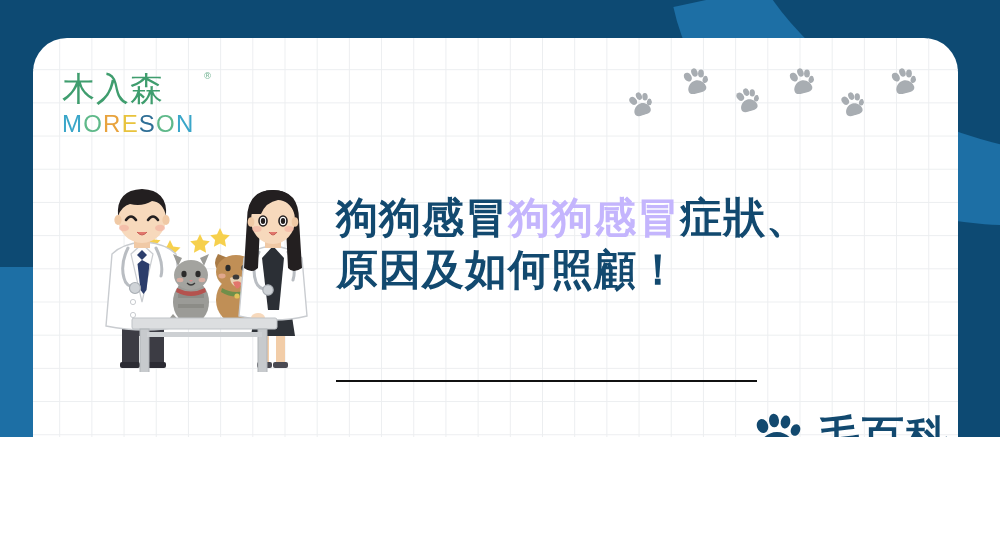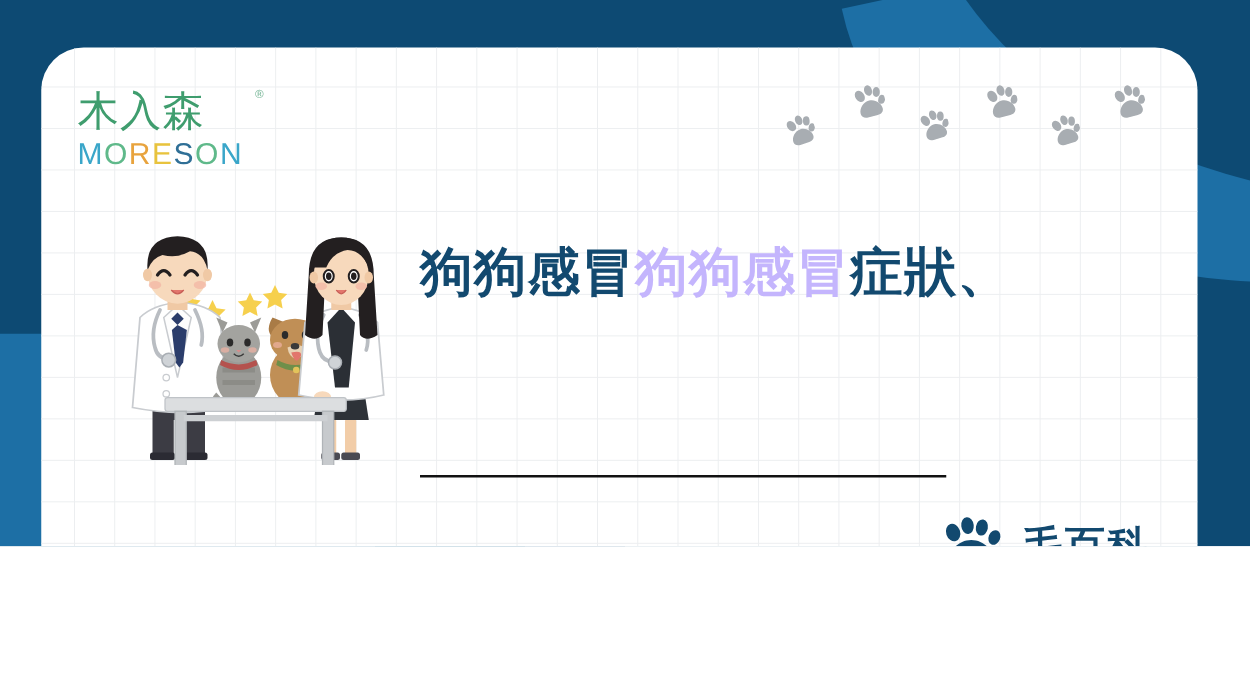--- a/index.html
+++ b/index.html
@@ -163,21 +163,21 @@
     top: 413px;
     display: flex;
     align-items: center;
     gap: 16px;
   }
   .brand-icon { width: 50px; height: 46px; }
   .brand-icon svg { width: 100%; height: 100%; display: block; }
   .brand-text {
     font-family: "DejaVu Sans", sans-serif;
     font-weight: bold;
-    font-size: 32px;
+    font-size: 42px;
     color: #12496f;
     letter-spacing: 2px;
     line-height: 1;
     text-align: right;
   }
 </style>
 </head>
 <body>
 
 <div class="canvas">
@@ -397,20 +397,23 @@
         <rect x="48" y="147" width="9" height="48" fill="#c7cacd" stroke="#b0b4b8" stroke-width="1"></rect>
         <rect x="166" y="147" width="9" height="48" fill="#c7cacd" stroke="#b0b4b8" stroke-width="1"></rect>
         <rect x="55" y="150" width="115" height="5" fill="#cdd0d3"></rect>
       </g>
     </svg>
   </div>
 
   <div class="title">
     <div>
       <span>狗狗感冒</span><span class="hl">狗狗感冒</span><span>症狀、</span>
+    </div>
+    <div>
+      <span>原因及如何照顧！</span>
     </div>
   </div>
 
   <div class="divider"></div>
 
   <div class="brand">
     <div class="brand-icon">
       <svg viewBox="0 0 50 46">
         <ellipse cx="10.5" cy="13" rx="5.6" ry="7.2" fill="#12496f" transform="rotate(-18 10.5 13)"></ellipse>
         <ellipse cx="22" cy="7.5" rx="5" ry="6.8" fill="#12496f" transform="rotate(-6 22 7.5)"></ellipse>

